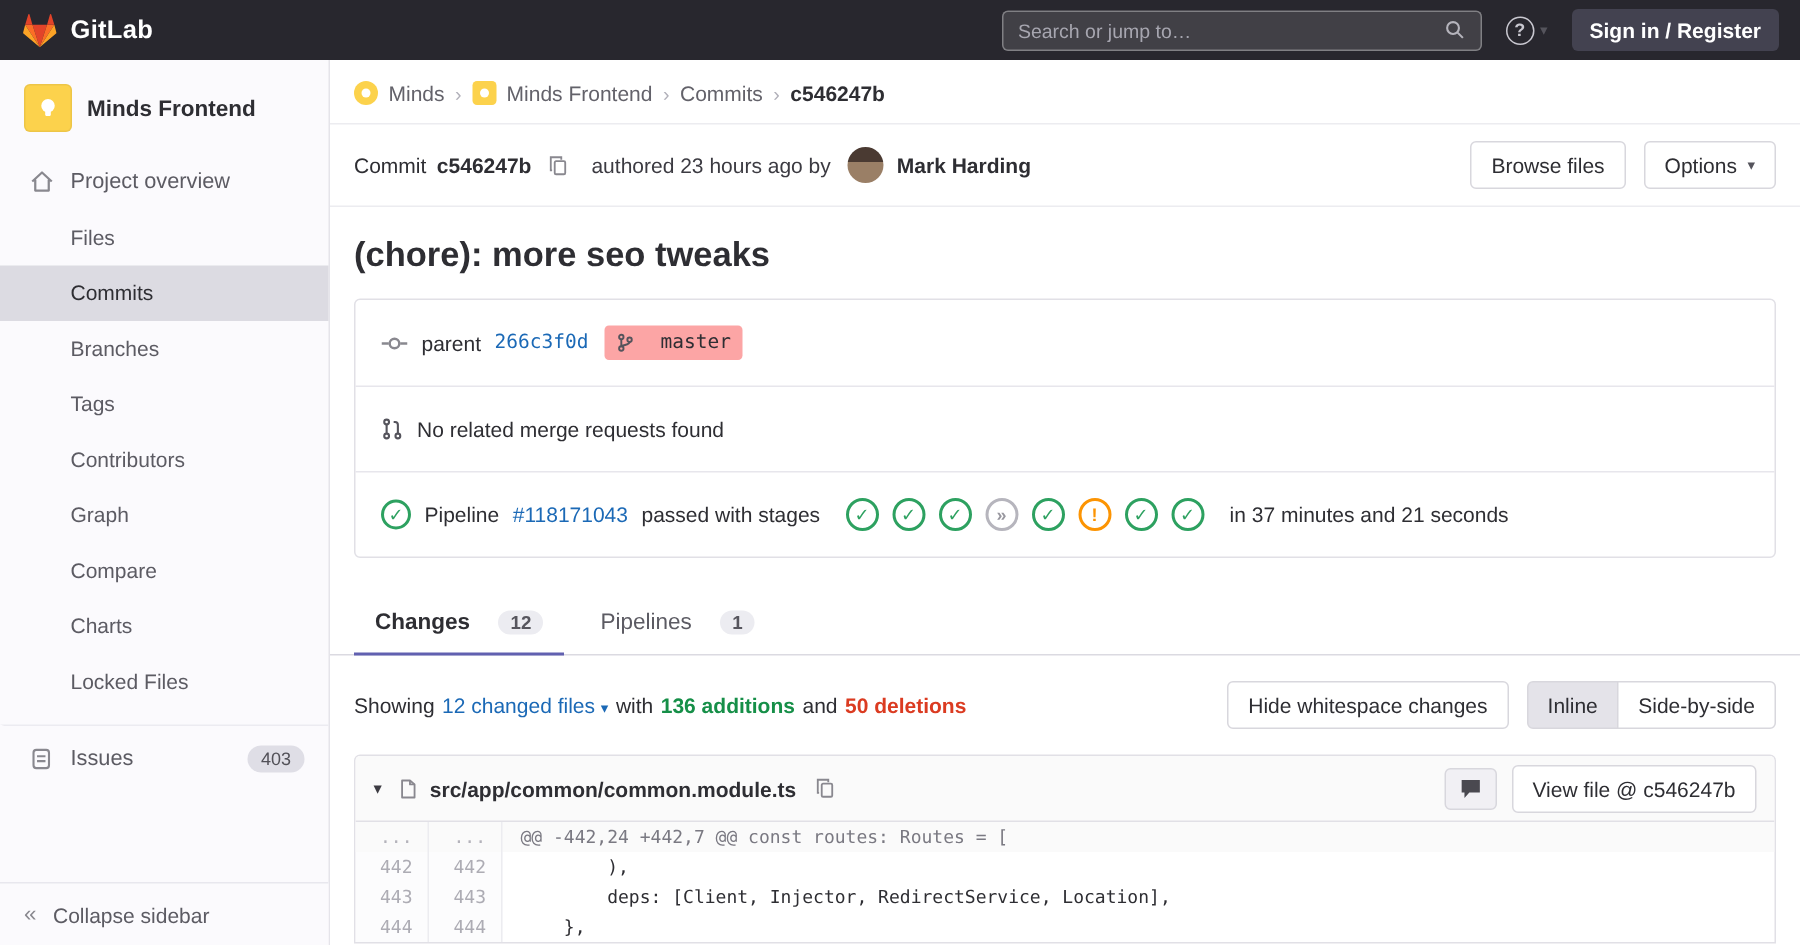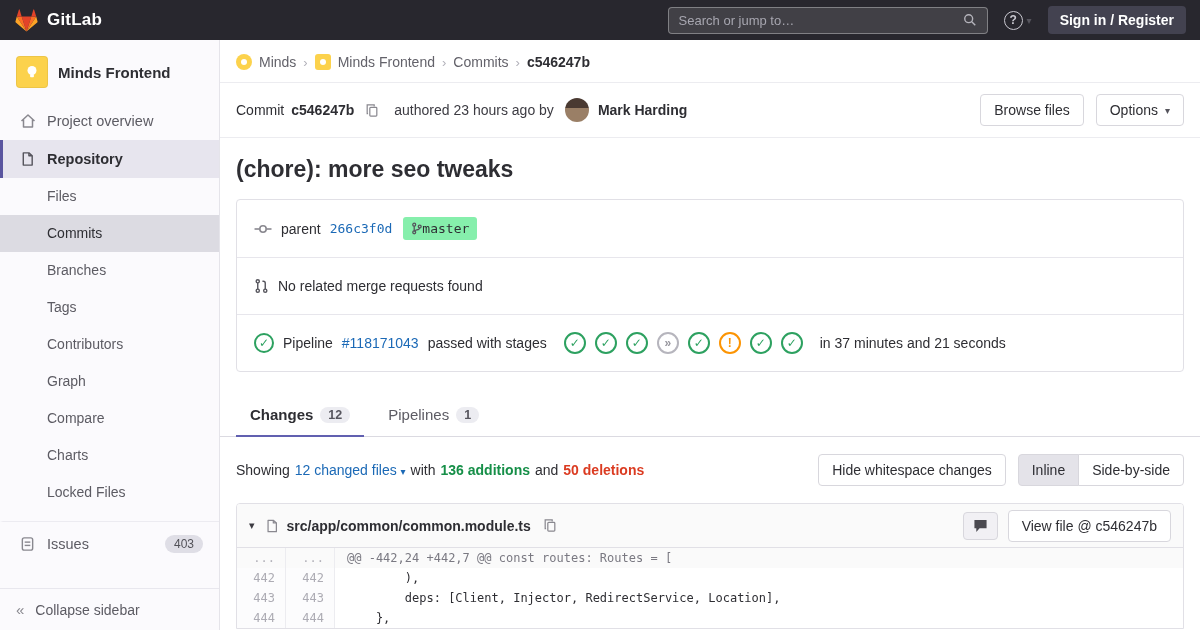--- a/index.html
+++ b/index.html
@@ -71,33 +71,33 @@
 .btn{display:inline-flex;align-items:center;gap:7px;border:1px solid #d8d7dd;background:#fff;
   border-radius:4px;padding:7px 13px;font-size:14px;color:#2e2e33;cursor:pointer;white-space:nowrap}
 .caret{font-size:10px;color:#55545c}
 
 .commit-title{font-size:23px;font-weight:bold;color:#2e2e33;margin:18px 16px 16px}
 
 .info-box{margin:0 16px 22px;border:1px solid #e1e0e6;border-radius:4px}
 .info-row{display:flex;align-items:center;gap:9px;height:57px;padding:0 17px}
 .info-row + .info-row{border-top:1px solid #e7e6ec}
 .sha-link{color:#1b69b6;font-size:13px}
-.ref-badge{display:inline-flex;align-items:center;gap:0;background:#86efac;
+.ref-badge{display:inline-flex;align-items:center;gap:18px;background:#fca5a5;
   border-radius:3px;padding:4px 8px;font-size:13px;color:#2e2e33;margin-left:2px}
 .stages{display:flex;align-items:center;gap:9px;margin:0 8px}
 .stage{width:22px;height:22px;border-radius:50%;border:2px solid;background:#fff;
   display:flex;align-items:center;justify-content:center;font-size:12px;font-weight:bold;cursor:pointer}
 .stage.check{border-color:#2da160;color:#2da160}
 .stage.skip{border-color:#b6b5bd;color:#98979f}
 .stage.warn{border-color:#fc9403;color:#fc9403}
 .stage.sm{width:20px;height:20px}
 .pl-link{color:#1b69b6}
 
 .tabs{display:flex;gap:10px;border-bottom:1px solid #dbdae1;padding:0 16px;margin-top:12px}
-.tab{display:flex;align-items:center;gap:7px;padding:12px 14px;color:#5c5b63;
+.tab{display:flex;align-items:center;gap:19px;padding:12px 14px;color:#5c5b63;
   font-size:15px;cursor:pointer;border-bottom:2px solid transparent;margin-bottom:-1px}
 .tab.active{color:#2e2e33;font-weight:600;border-bottom-color:#6160b0}
 .count{background:#ececf1;border-radius:10px;padding:1px 8px;font-size:12.5px;color:#57565e;font-weight:bold}
 
 .changes-bar{display:flex;align-items:center;justify-content:space-between;padding:17px 16px}
 .changes-text{display:flex;align-items:center;gap:5px;color:#2e2e33}
 .files-link{color:#1b69b6;cursor:pointer}
 .files-link .caret{color:#1b69b6}
 .add-green{color:#168f48;font-weight:bold}
 .del-red{color:#db3b21;font-weight:bold}
@@ -172,29 +172,20 @@
   <nav>
     <div class="side-item">
       <span class="sicon">
         <svg width="16" height="16" viewBox="0 0 16 16" fill="none" stroke="#89888f" stroke-width="1.5" stroke-linejoin="round">
           <path d="M1.5 8 8 2l6.5 6M3.5 6.8V14h9V6.8"></path>
         </svg>
       </span>
       <span>Project overview</span>
     </div>
 
-    <div class="side-item active">
-      <span class="sicon">
-        <svg width="15" height="16" viewBox="0 0 16 16" fill="none" stroke="#55545c" stroke-width="1.5" stroke-linejoin="round">
-          <path d="M3.5 1.5h6L13 4.5v10h-9.5z"></path>
-            <path d="M9.5 1.5v3H13"></path>
-        </svg>
-      </span>
-      <span>Repository</span>
-    </div>
 
     <a class="side-sub">Files</a>
     <a class="side-sub active">Commits</a>
     <a class="side-sub">Branches</a>
     <a class="side-sub">Tags</a>
     <a class="side-sub">Contributors</a>
     <a class="side-sub">Graph</a>
     <a class="side-sub">Compare</a>
     <a class="side-sub">Charts</a>
     <a class="side-sub">Locked Files</a>

